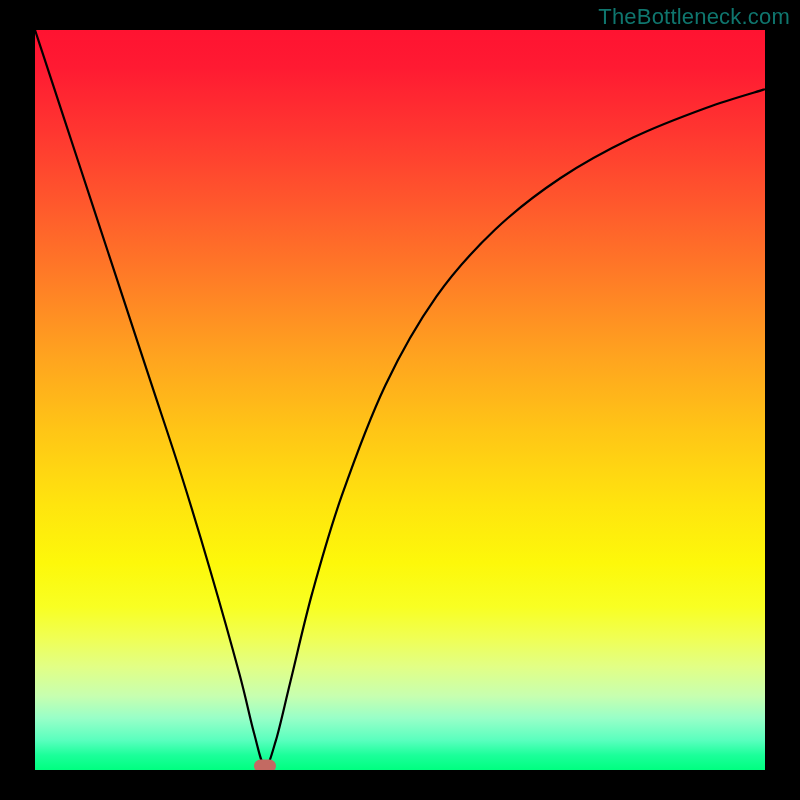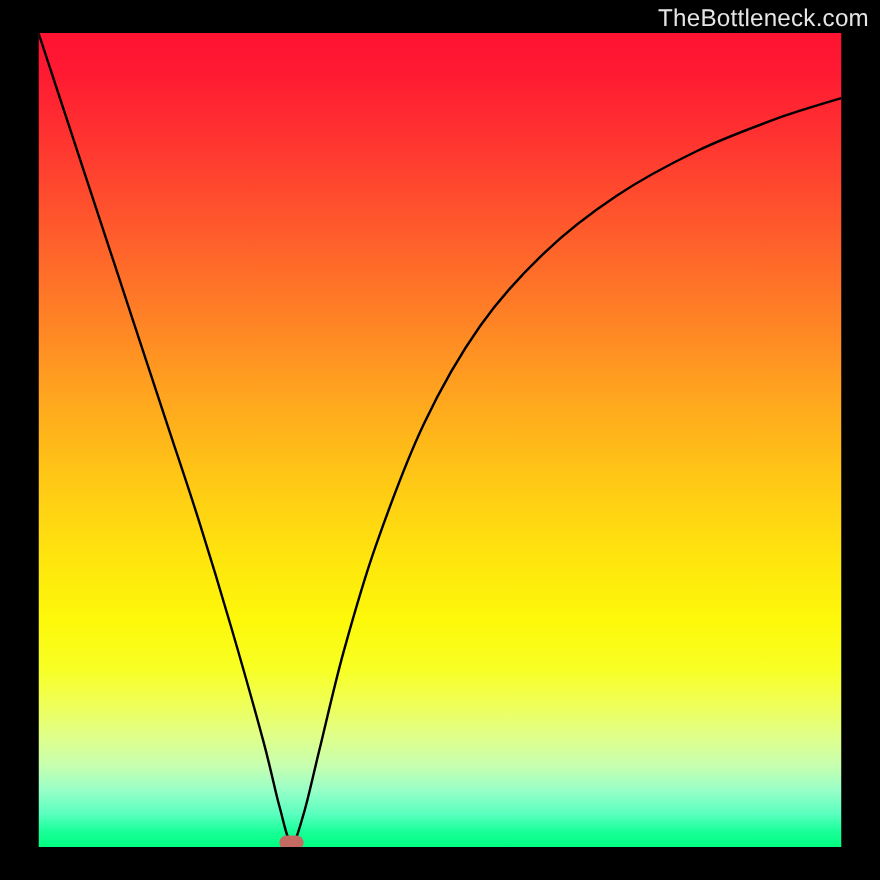--- a/index.html
+++ b/index.html
@@ -14,21 +14,21 @@
   .frame {
     position: relative;
     width: 800px;
     height: 800px;
     background: #000;
   }
   .watermark {
     position: absolute;
     top: 4px;
     right: 10px;
-    color: #e5e5e5;
+    color: #0f766e;
     font-size: 22px;
     font-weight: 500;
     z-index: 50;
     letter-spacing: 0.2px;
   }
   .plot-area {
     position: absolute;
     left: 35px;
     top: 30px;
     width: 730px;

